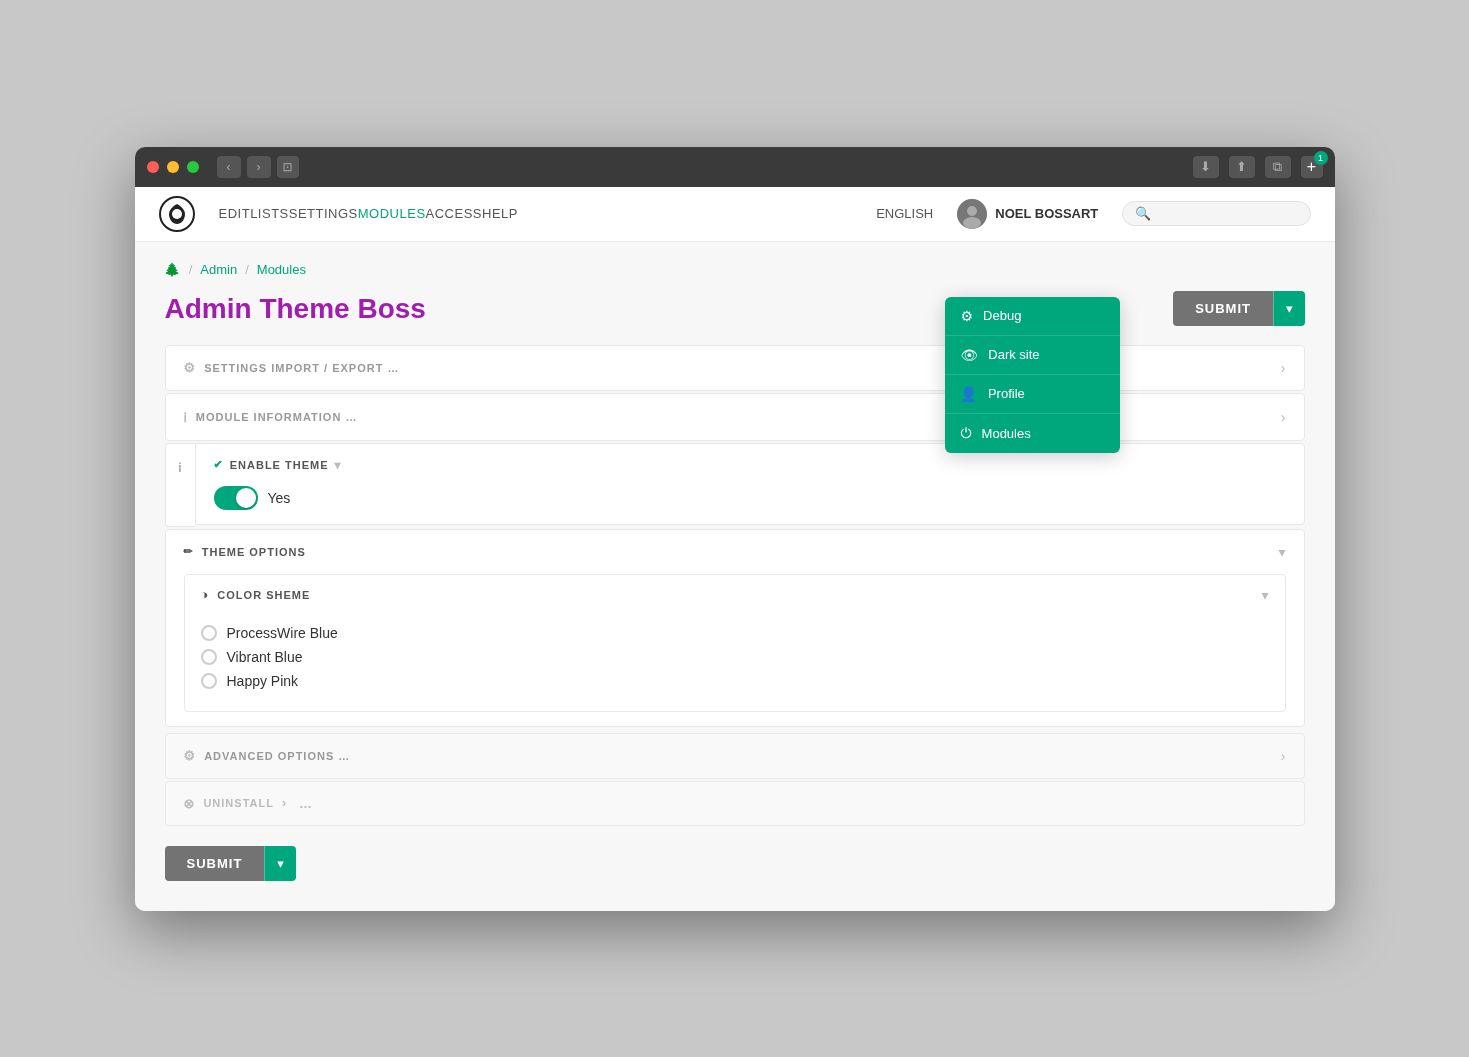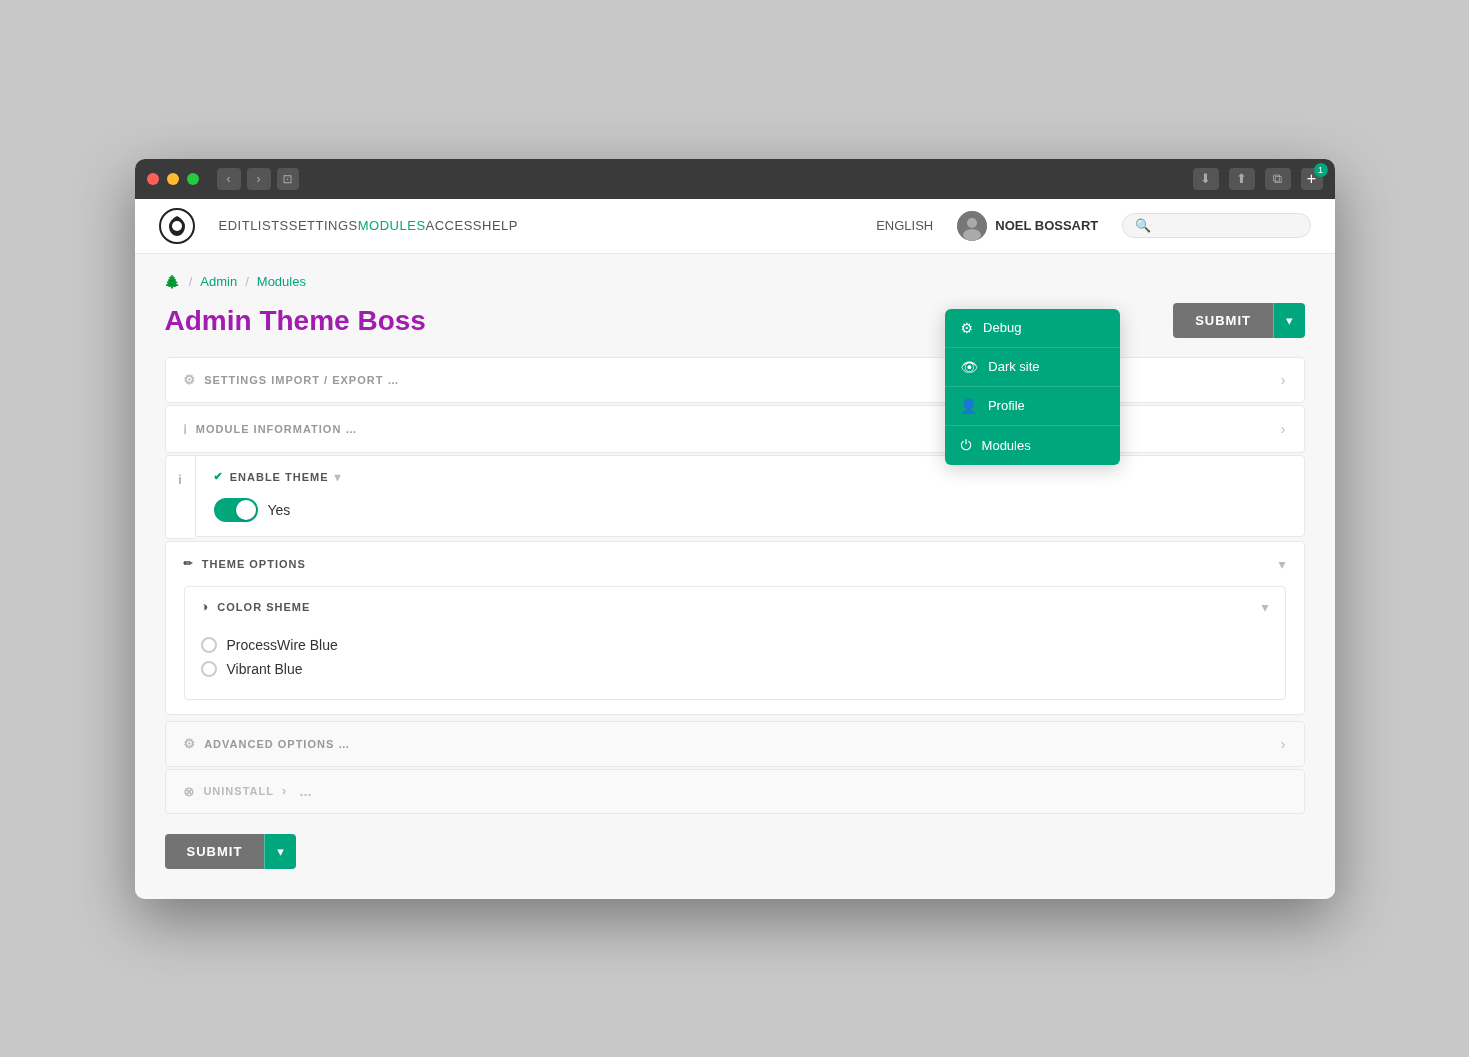--- a/index.html
+++ b/index.html
@@ -354,20 +354,24 @@
           </div>
           <div class="color-scheme-body">
             <div class="radio-option">
               <div class="radio-circle"></div>
               <span>ProcessWire Blue</span>
             </div>
             <div class="radio-option">
               <div class="radio-circle"></div>
               <span>Vibrant Blue</span>
             </div>
+            <div class="radio-option">
+              <div class="radio-circle"></div>
+              <span>Happy Pink</span>
+            </div>
           </div>
         </div>
       </div>
     </div>
 
     <div class="panel advanced-options" style="margin-top:6px;">
       <div class="panel-header">
         <div class="panel-header-left">
           <span class="icon">⚙</span>
           <span>ADVANCED OPTIONS …</span>

